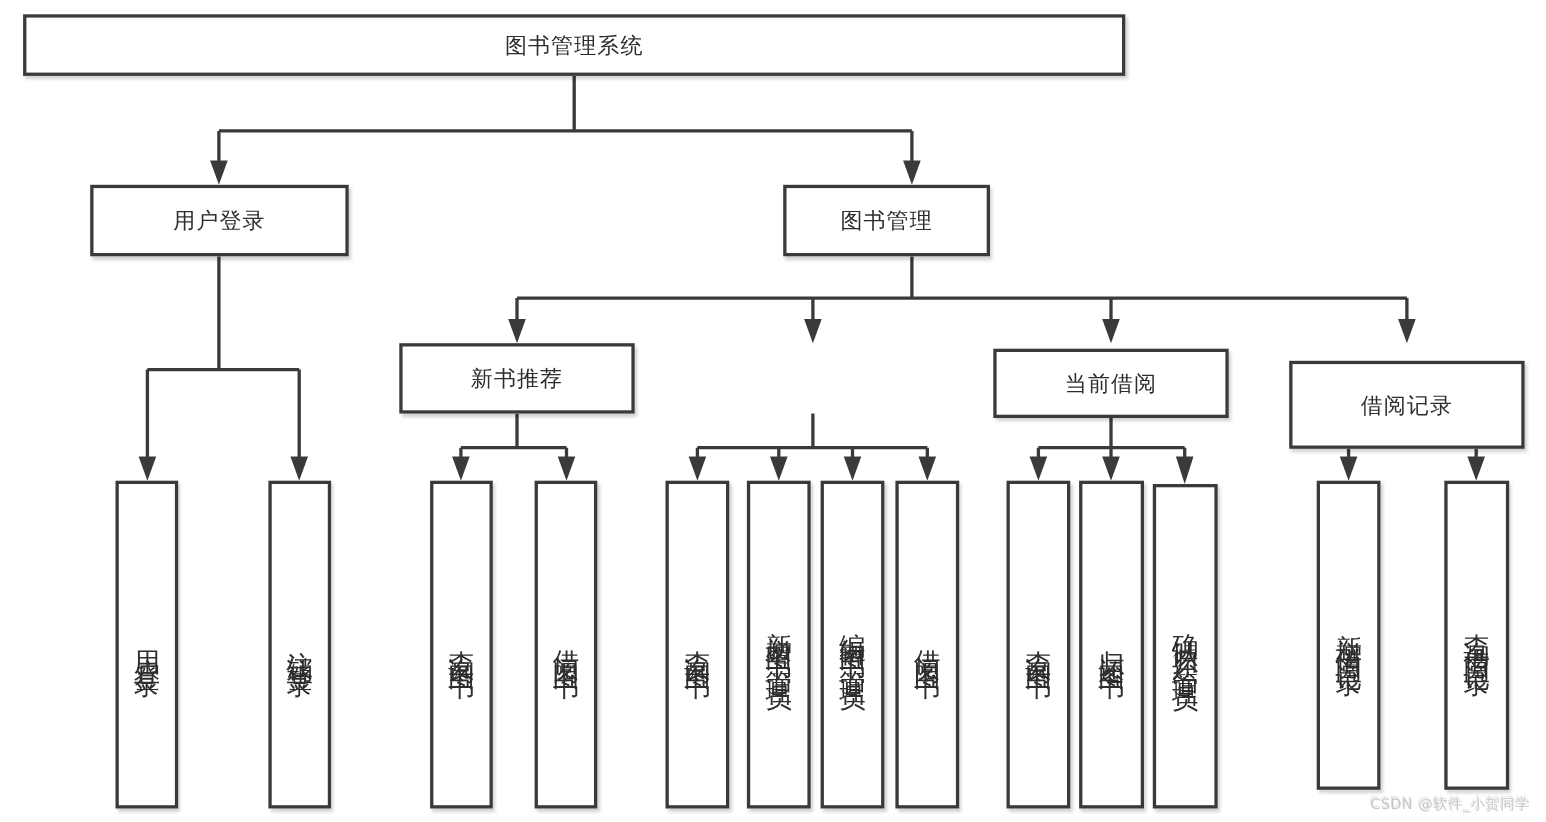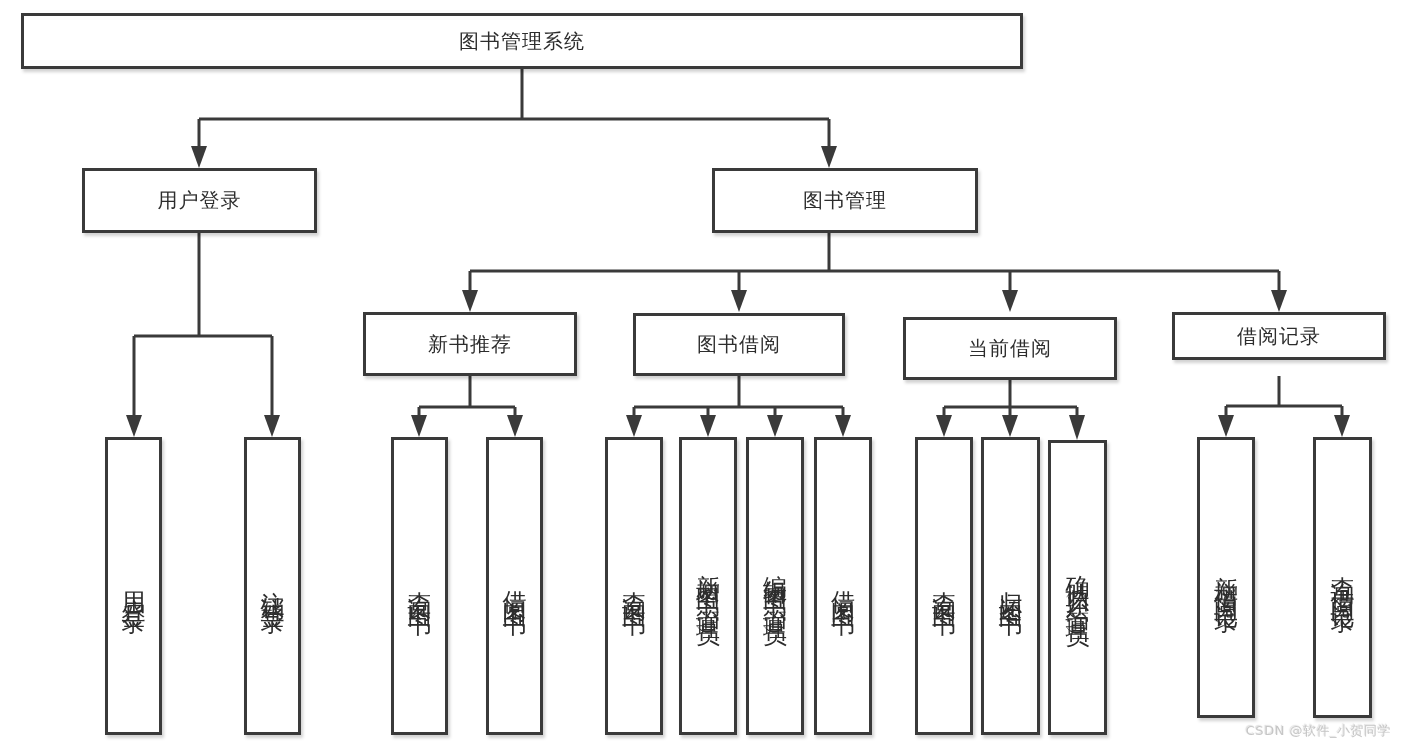--- a/index.html
+++ b/index.html
@@ -74,34 +74,31 @@
     </g>
   </svg>
 
   <div class="box" style="left:21px;top:13px;width:1002px;height:56px;">
     <span class="h-label">图书管理系统</span>
   </div>
 
   <div class="box" style="left:82px;top:168px;width:235px;height:65px;">
     <span class="h-label">用户登录</span>
   </div>
-  <div class="box" style="left:712px;top:168px;width:266px;height:65px;">
+  <div class="box" style="left:712px;top:168px;width:188px;height:65px;">
     <span class="h-label">图书管理</span>
   </div>
 
   <div class="box" style="left:363px;top:312px;width:214px;height:64px;">
     <span class="h-label">新书推荐</span>
   </div>
-  <div class="box" style="left:633px;top:313px;width:212px;height:63px;">
-    <span class="h-label">图书借阅</span>
-  </div>
   <div class="box" style="left:903px;top:317px;width:214px;height:63px;">
     <span class="h-label">当前借阅</span>
   </div>
-  <div class="box" style="left:1172px;top:312px;width:214px;height:48px;">
+  <div class="box" style="left:1172px;top:328px;width:214px;height:80px;">
     <span class="h-label">借阅记录</span>
   </div>
 
   <div class="box leaf" style="left:105px;top:437px;width:57px;height:298px;">
     <span class="v-label">用户登录</span>
   </div>
   <div class="box leaf" style="left:244px;top:437px;width:57px;height:298px;">
     <span class="v-label">注销登录</span>
   </div>
 

